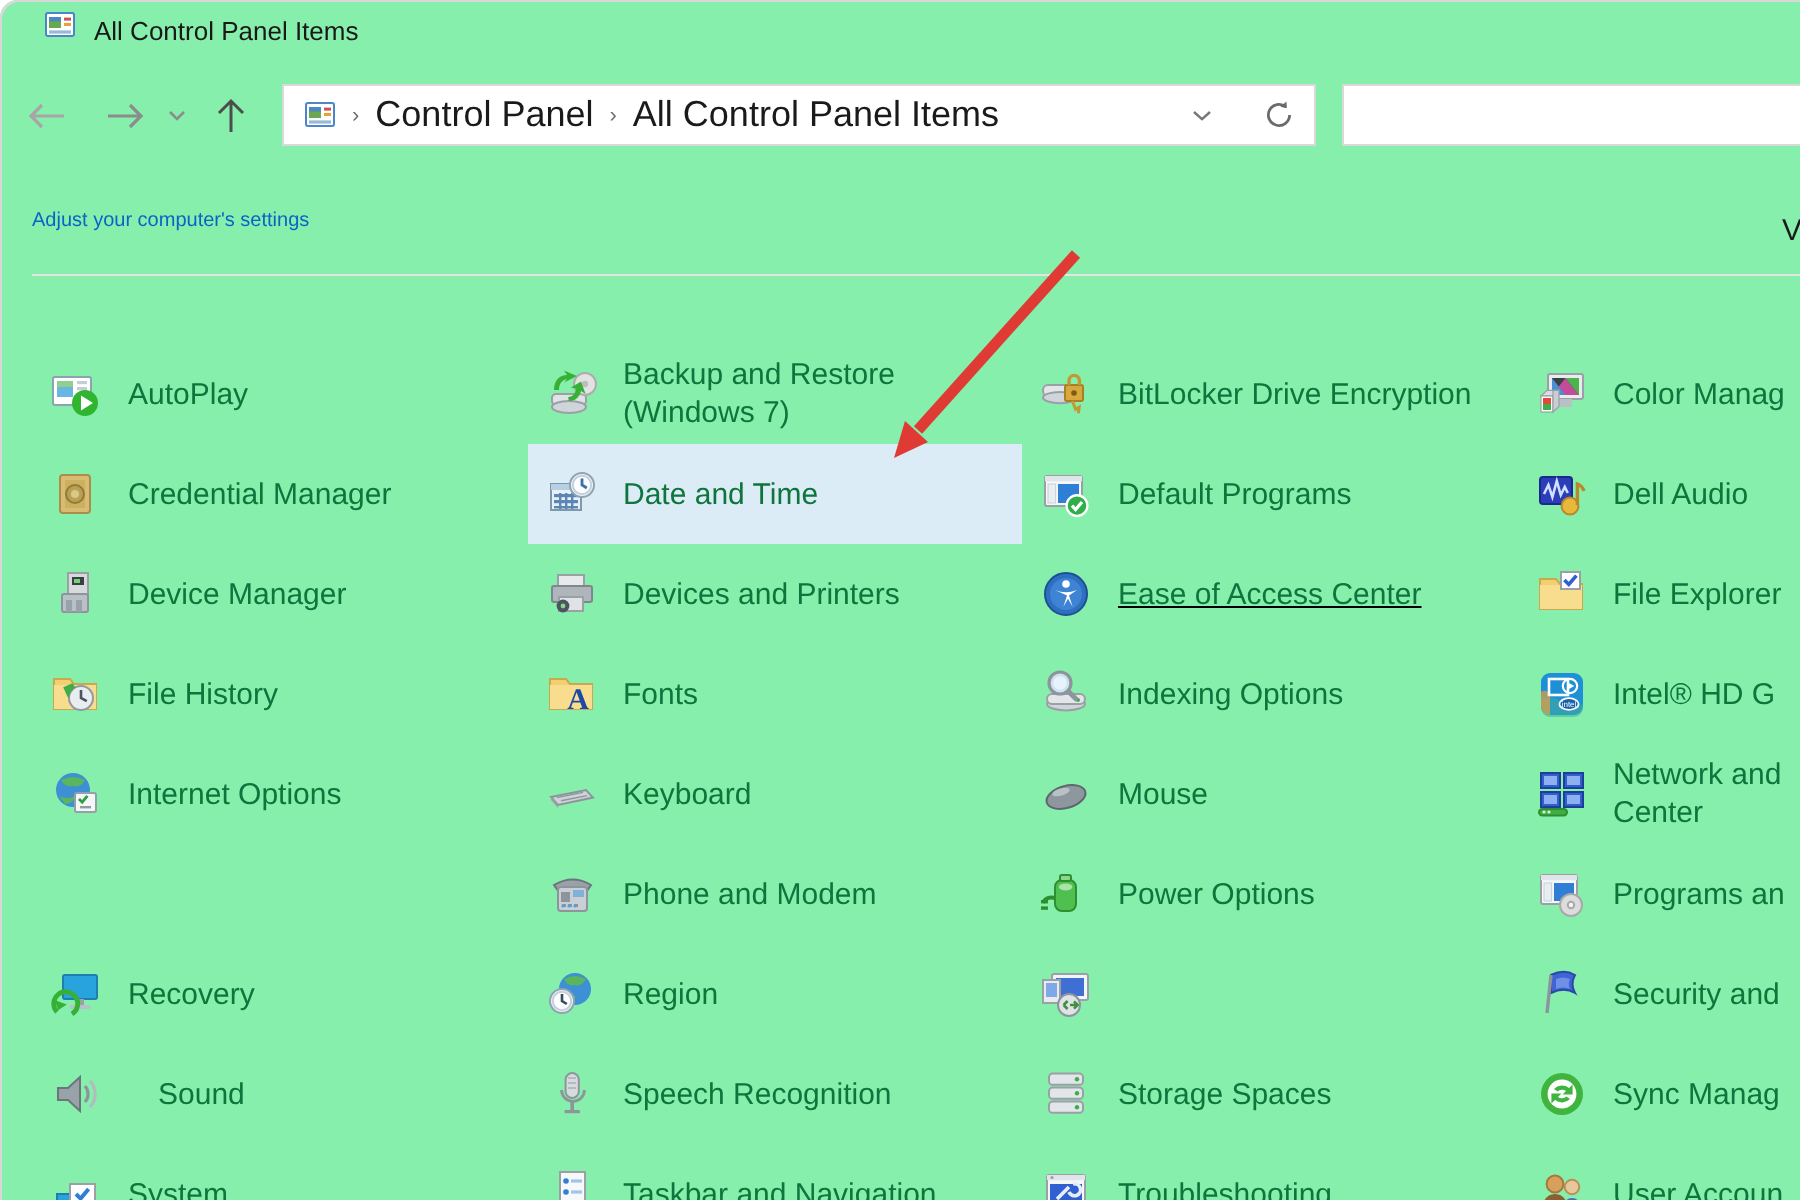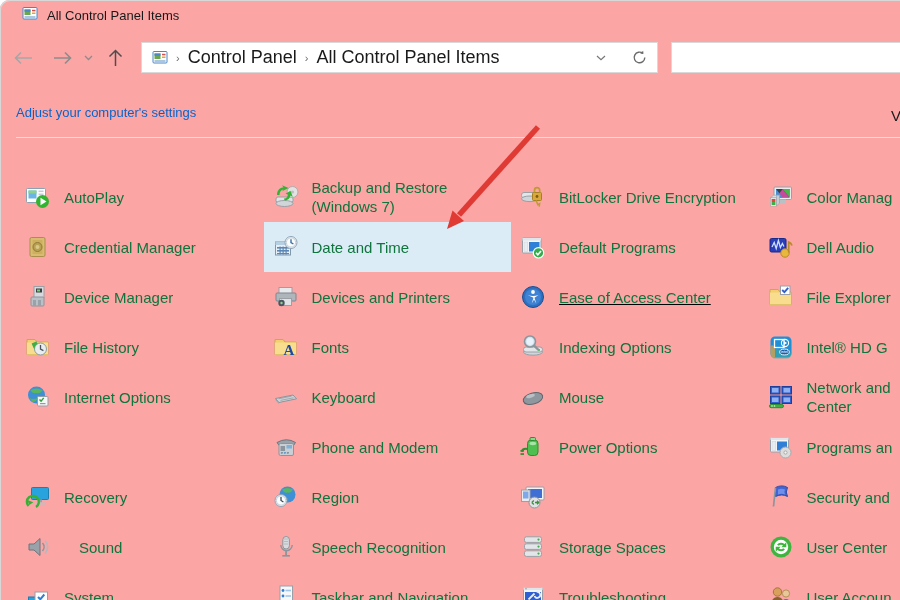--- a/index.html
+++ b/index.html
@@ -1,34 +1,34 @@
 <!DOCTYPE html>
 <html><head>
 <meta charset="utf-8">
 <style>
   html,body{margin:0;padding:0;background:#fff;}
   body{width:900px;height:600px;overflow:hidden;font-family:"Liberation Sans",sans-serif;
        -webkit-font-smoothing:antialiased;}
-  .window{position:relative;width:900px;height:600px;background:#fca5a5;
+  .window{position:relative;width:900px;height:600px;background:#86efac;
           border-top-left-radius:9px;box-shadow:inset 1px 1px 0 #d8d8d8;}
   
   .titlebar{position:absolute;top:0;left:0;right:0;height:30px;display:flex;align-items:center;
             padding-left:22px;gap:9px;}
   .titlebar .t{font-size:13px;color:#191919;}
   
   .navbar{position:absolute;top:30px;left:0;right:0;height:55px;display:flex;align-items:center;}
   .navbtn{display:flex;align-items:center;justify-content:center;background:none;border:none;padding:0;cursor:pointer;}
   .addressbar{margin-left:18px;width:517px;height:31px;border:1px solid #d9d9d9;box-sizing:border-box;
               display:flex;align-items:center;padding:0 10px;background:#fff;}
   .crumb{font-size:18px;color:#1a1a1a;cursor:pointer;white-space:nowrap;}
   .csep{color:#6b6b6b;font-size:11px;margin:0 8px;}
   .searchbox{flex:1;height:31px;margin-left:13px;margin-right:-2px;border:1px solid #d9d9d9;
              box-sizing:border-box;font-size:12.5px;padding:0 8px;outline:none;color:#1a1a1a;}
   
-  .pagehead{position:absolute;top:105px;left:16px;font-size:13px;font-weight:400;color:#0a64c8;margin:0;}
+  .pagehead{position:absolute;top:105px;left:16px;font-size:10px;font-weight:400;color:#0a64c8;margin:0;}
   .viewby{position:absolute;top:107px;left:891px;font-size:15px;color:#1a1a1a;white-space:nowrap;}
   .divider{position:absolute;top:137px;left:16px;right:0;border-top:1px solid #e4e4e4;}
   
   .grid{position:absolute;left:16px;top:172px;width:990px;display:grid;
         grid-template-columns:repeat(4,247.5px);grid-auto-rows:50px;}
   .item{display:flex;align-items:center;padding-left:9px;gap:13px;cursor:pointer;box-sizing:border-box;}
   .item.hl{background:#dbecf7;}
   .item .ic{width:26px;height:26px;flex:none;}
   .item .ic svg{display:block;}
   .item .lb{font-size:15px;line-height:19px;color:#0e753c;white-space:pre-line;}
@@ -547,21 +547,21 @@
       </div>
       <div class="item" style="grid-area: 8 / 4;">
         <span class="ic">
           <svg viewBox="0 0 26 26" width="26" height="26">
             <circle cx="13" cy="13" r="10.5" fill="#3fb53f"></circle>
             <circle cx="13" cy="13" r="7.2" fill="#fff"></circle>
             <path d="M9 10.5 a5.5 5.5 0 0 1 7.5-0.5 l1.8-1.8 v5 h-5 l1.7-1.7 a3.2 3.2 0 0 0-4.2 0.3 Z" fill="#3fb53f"></path>
             <path d="M17 15.5 a5.5 5.5 0 0 1-7.5 0.5 l-1.8 1.8 v-5 h5 l-1.7 1.7 a3.2 3.2 0 0 0 4.2-0.3 Z" fill="#3fb53f"></path>
           </svg>
         </span>
-        <span class="lb">User Center</span>
+        <span class="lb">Sync Manag</span>
       </div>
       <div class="item" style="grid-area: 9 / 4;">
         <span class="ic">
           <svg viewBox="0 0 26 26" width="26" height="26">
             <circle cx="9.5" cy="8" r="4.2" fill="#d9a05c" stroke="#a8763a"></circle>
             <path d="M2.8 20.5 q1.2-7.5 6.7-7.5 t6.7 7.5 Z" fill="#8a5f32"></path>
             <circle cx="18" cy="9.5" r="3.6" fill="#e8c89a" stroke="#b89058"></circle>
             <path d="M12.8 21.5 q1-6.5 5.2-6.5 t5.2 6.5 Z" fill="#4a6fb0"></path>
           </svg>
         </span>

